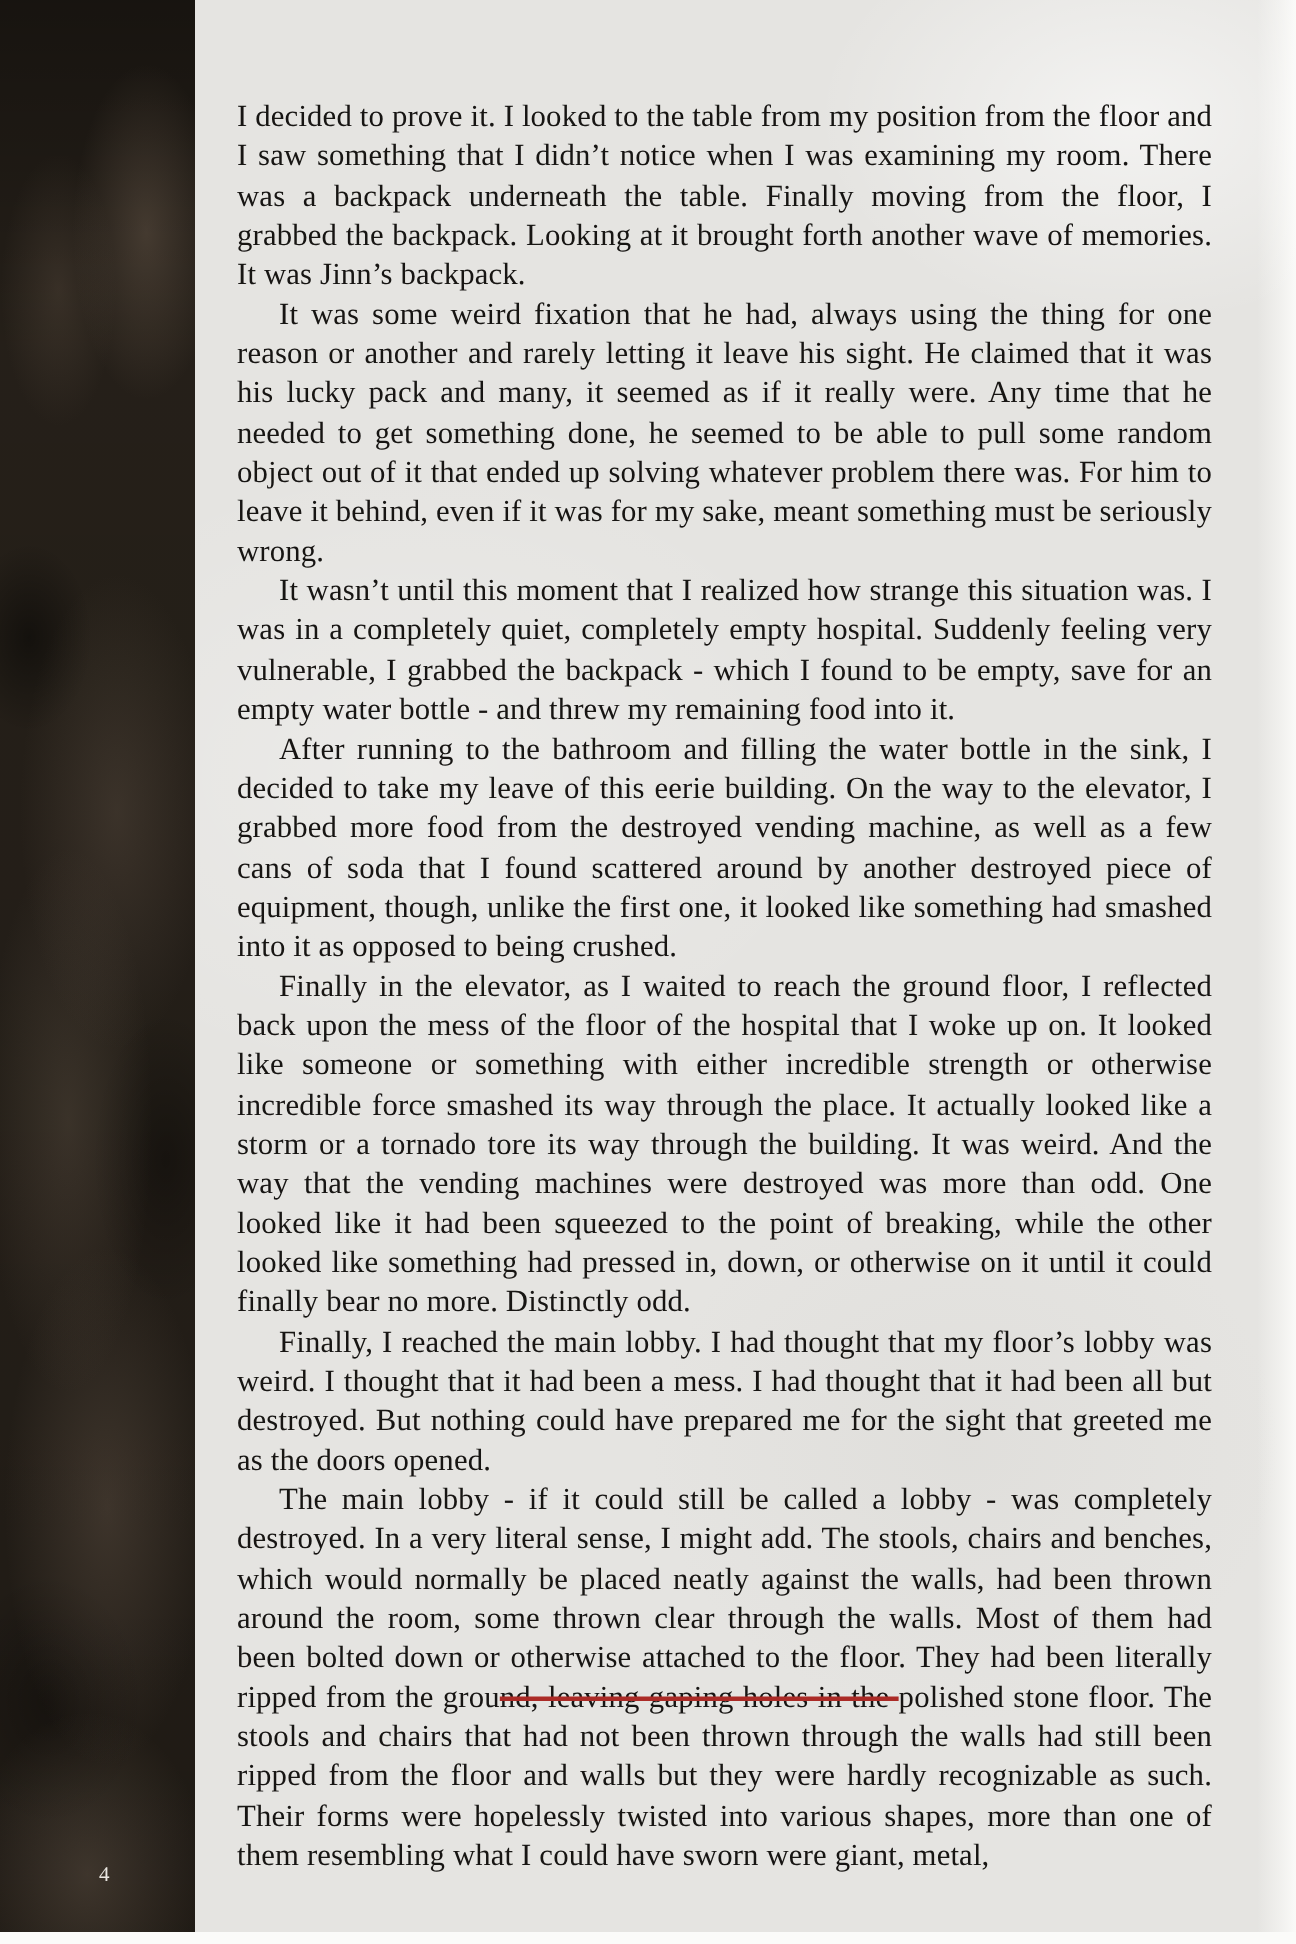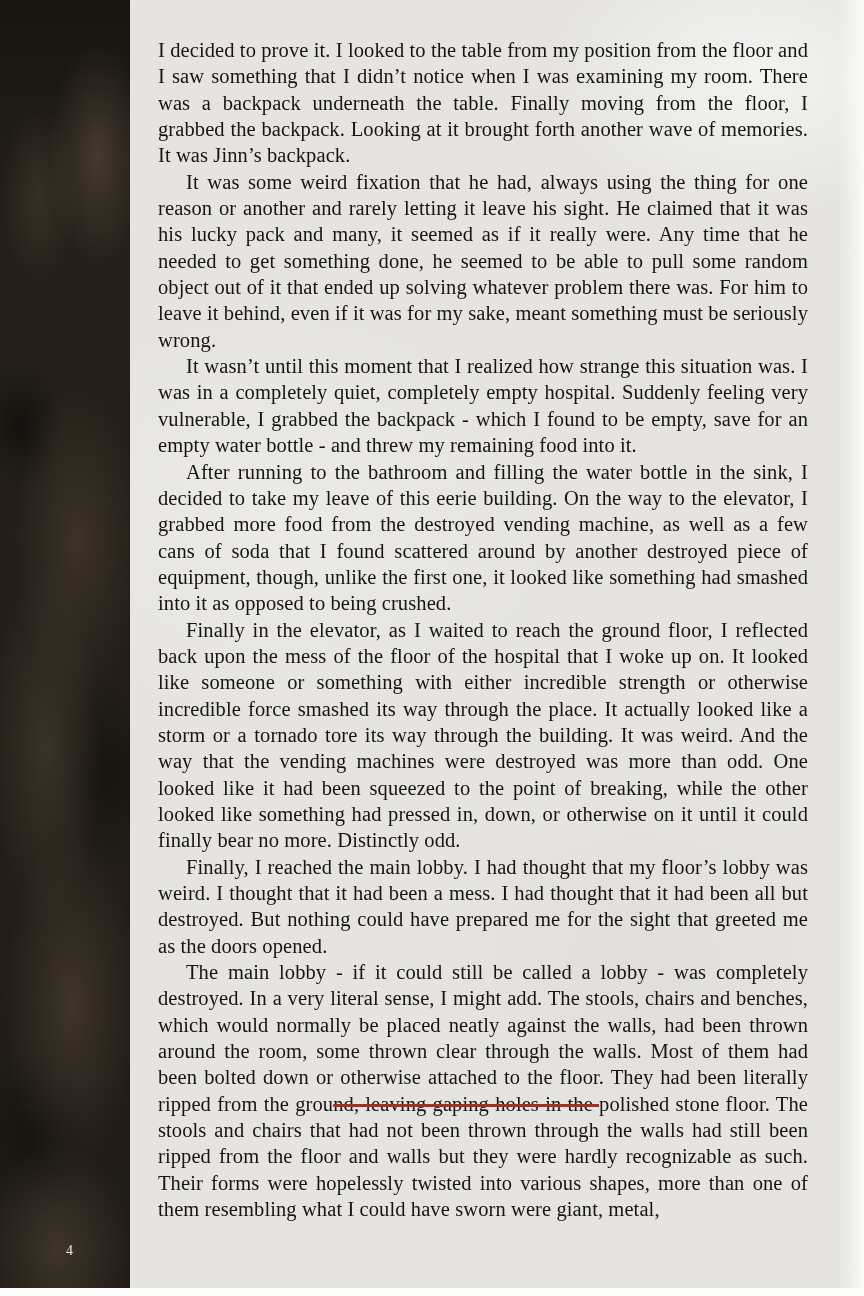--- a/index.html
+++ b/index.html
@@ -50,21 +50,21 @@
     position: absolute;
     left: 66px;
     bottom: 30px;
     color: #e9e6e1;
     font-size: 14px;
     line-height: 1;
   }
   .text-block {
     position: absolute;
     left: 158px;
-    top: 37px;
+    top: 65px;
     width: 650px;
     color: var(--ink, #171513);
     font-size: 20.5px;
     line-height: 26.35px;
     text-align: justify;
     letter-spacing: 0.1px;
   }
   .text-block p {
     margin: 0;
     padding: 0;

